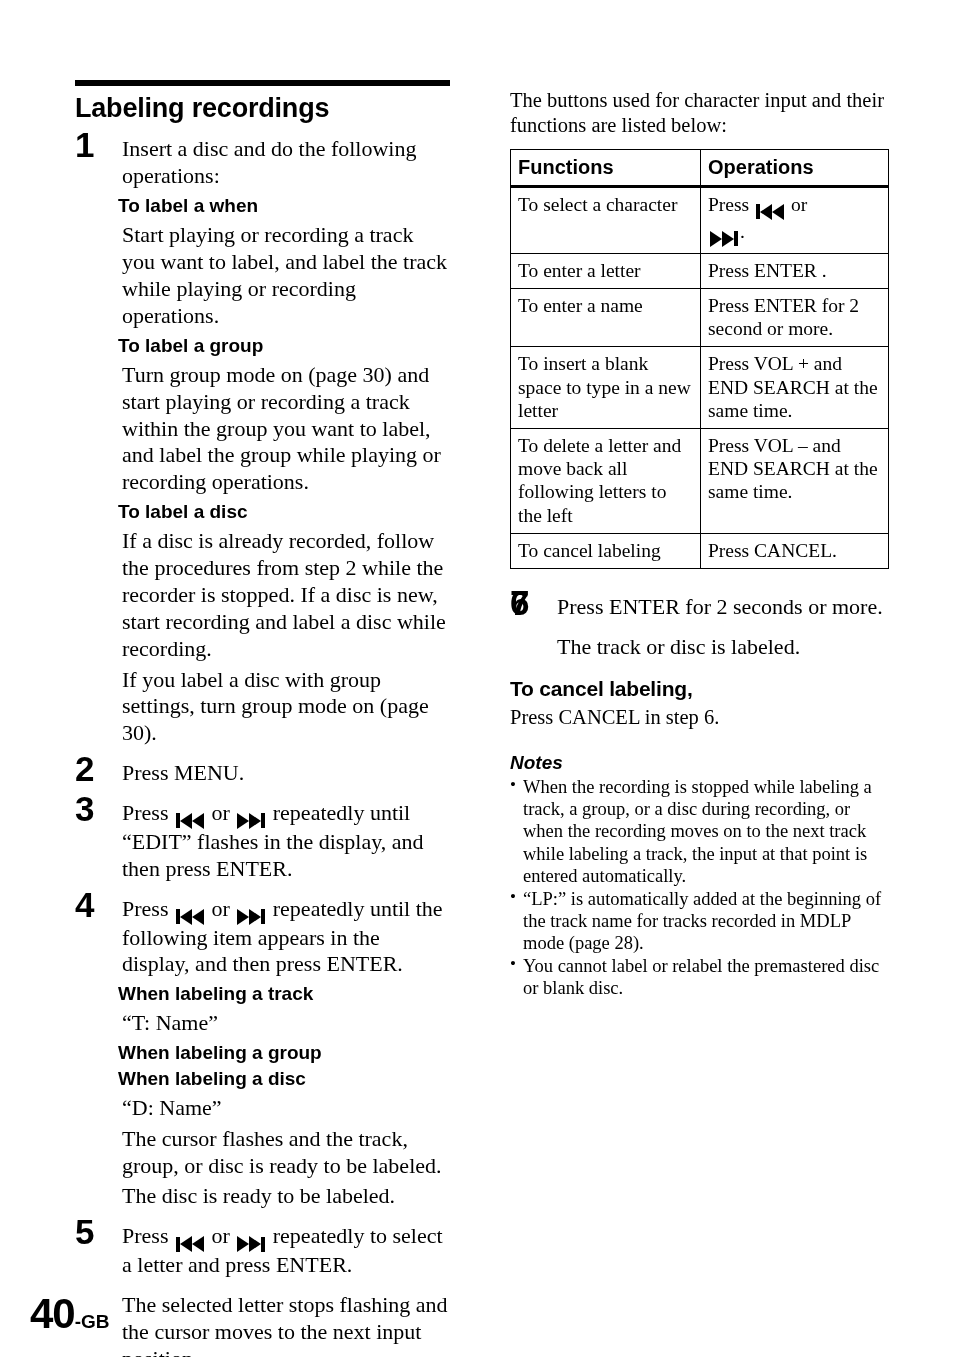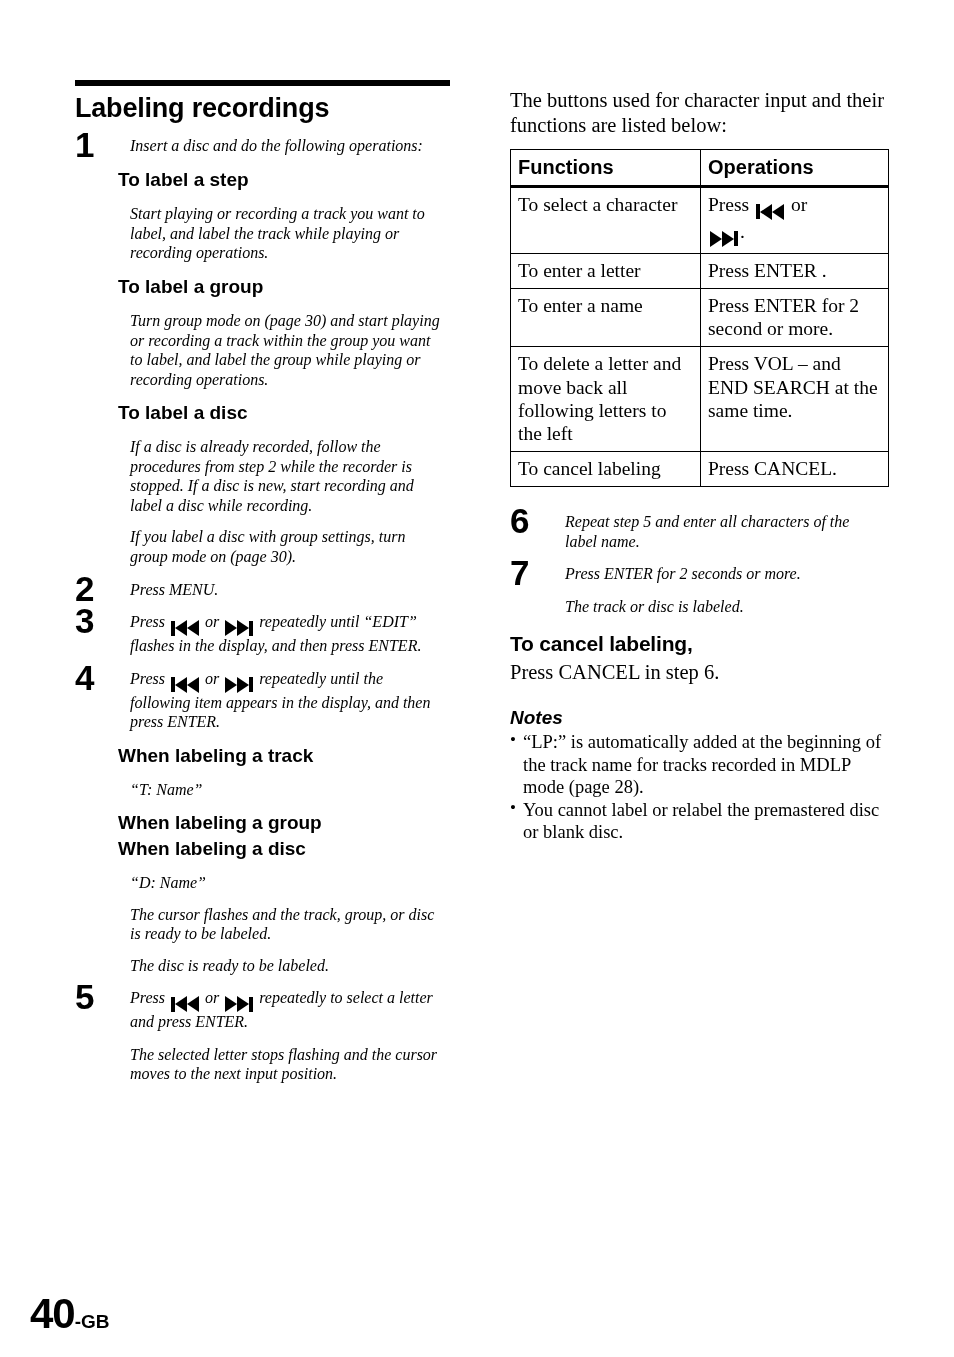--- a/index.html
+++ b/index.html
@@ -56,24 +56,23 @@
     position: absolute;
     left: 0;
     top: -9px;
     font-family: "Liberation Sans", "DejaVu Sans", sans-serif;
     font-weight: bold;
     font-size: 35px;
     line-height: 1;
     letter-spacing: -1px;
   }
   .step-body p {
-    margin: 12px;
-    font-size: 16px;
+    margin: 4px;
+    font-size: 22px;
     line-height: 1.22;
-    font-style: italic;
   }
   .step-body p.gap { margin-top: 13px; }
 
   .sub-head {
     font-family: "Liberation Sans", "DejaVu Sans", sans-serif;
     font-weight: bold;
     font-size: 19px;
     line-height: 1.28;
     margin: 1px 0 0 0;
   }
@@ -206,21 +205,21 @@
   <div class="col-left">
 
     <div class="rule-thick"></div>
     <h1 class="section-title">Labeling recordings</h1>
 
     <div class="step">
       <div class="step-num">1</div>
       <div class="step-body">
         <p>Insert a disc and do the following operations:</p>
 
-        <div class="sub-head">To label a step</div>
+        <div class="sub-head">To label a when</div>
         <p>Start playing or recording a track you want to label, and label the track while playing or recording operations.</p>
 
         <div class="sub-head">To label a group</div>
         <p>Turn group mode on (page 30) and start playing or recording a track within the group you want to label, and label the group while playing or recording operations.</p>
 
         <div class="sub-head">To label a disc</div>
         <p>If a disc is already recorded, follow the procedures from step 2 while the recorder is stopped. If a disc is new, start recording and label a disc while recording.</p>
         <p>If you label a disc with group settings, turn group mode on (page 30).</p>
       </div>
     </div>
@@ -289,50 +288,52 @@
         </tr>
         <tr>
           <td>To enter a letter</td>
           <td>Press ENTER .</td>
         </tr>
         <tr>
           <td>To enter a name</td>
           <td>Press ENTER for 2 second or more.</td>
         </tr>
         <tr>
+          <td>To insert a blank space to type in a new letter</td>
+          <td> Press VOL + and END SEARCH at the same time.</td>
+        </tr>
+        <tr>
           <td>To delete a letter and move back all following letters to the left</td>
           <td>Press VOL – and END SEARCH at the same time.</td>
         </tr>
         <tr>
           <td>To cancel labeling</td>
           <td>Press CANCEL.</td>
         </tr>
       </tbody>
     </table>
 
     <div class="step">
       <div class="step-num">6</div>
-      <div class="step-body">
-        <p>Repeat step 5 and enter all characters of the label name.</p>
-      </div>
     </div>
 
     <div class="step">
       <div class="step-num">7</div>
       <div class="step-body">
         <p>Press ENTER for 2 seconds or more.</p>
         <p class="gap">The track or disc is labeled.</p>
       </div>
     </div>
 
     <h3 class="side-head">To cancel labeling,</h3>
     <p class="side-body">Press CANCEL in step 6.</p>
 
     <h3 class="notes-head">Notes</h3>
     <ul class="notes">
+      <li>When the recording is stopped while labeling a track, a group, or a disc during recording, or when the recording moves on to the next track while labeling a track, the input at that point is entered automatically.</li>
       <li>“LP:” is automatically added at the beginning of the track name for tracks recorded in MDLP mode (page 28).</li>
       <li>You cannot label or relabel the premastered disc or blank disc.</li>
     </ul>
 
   </div>
 
   <div class="page-number">
     <span class="num">40</span><span class="suffix">-GB</span>
   </div>
 

